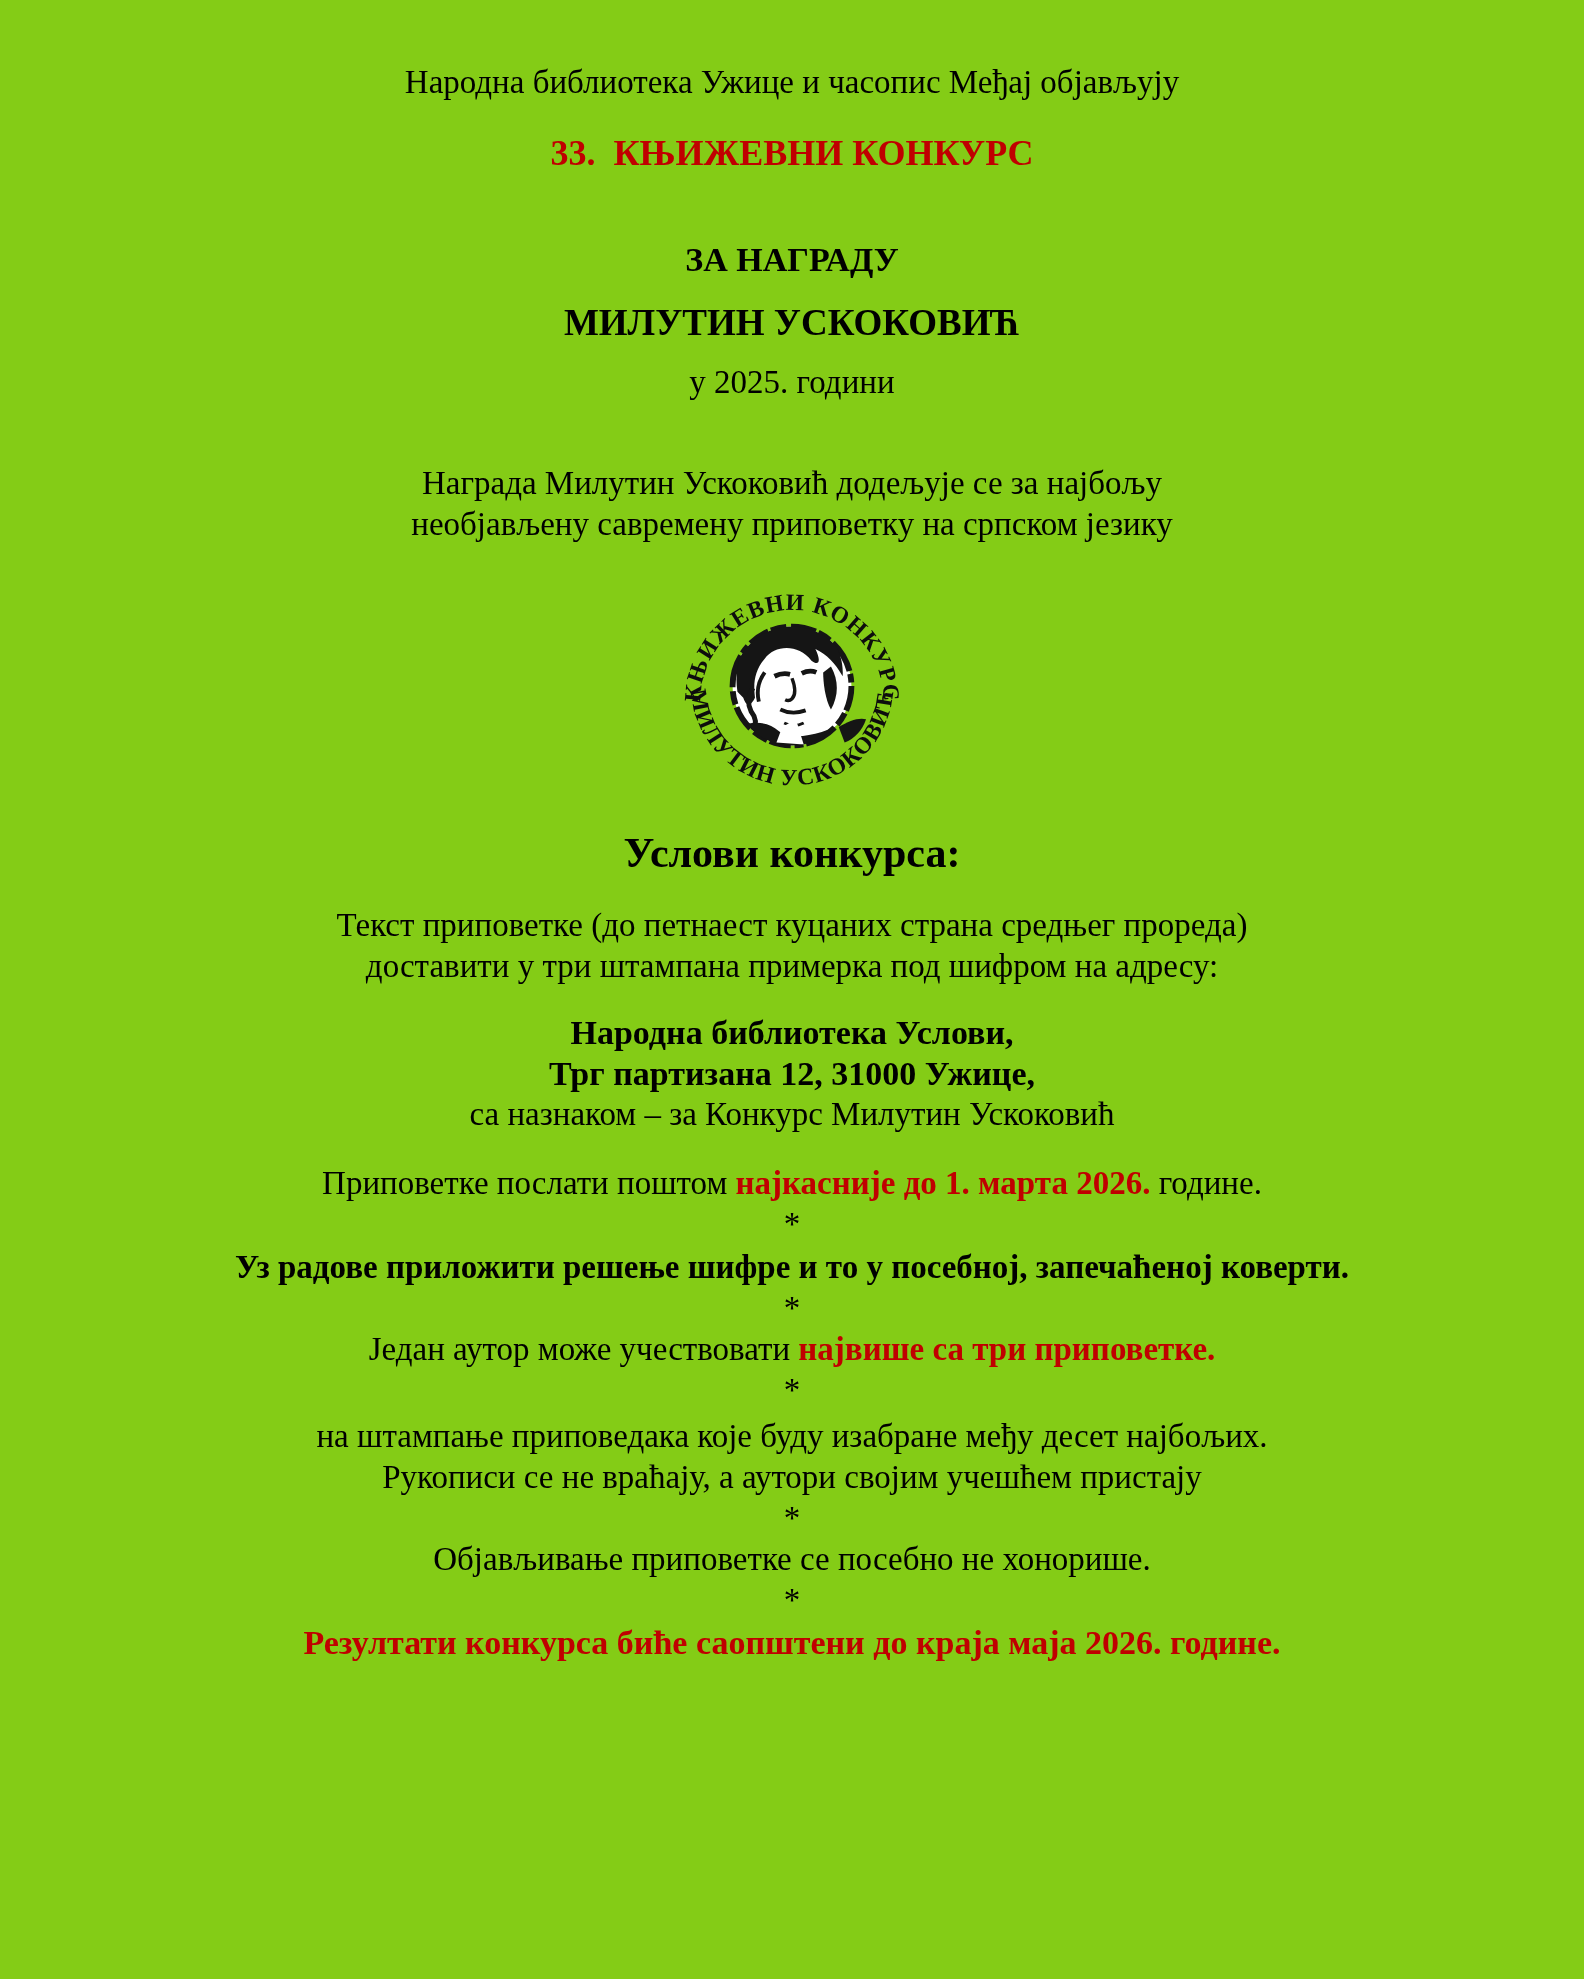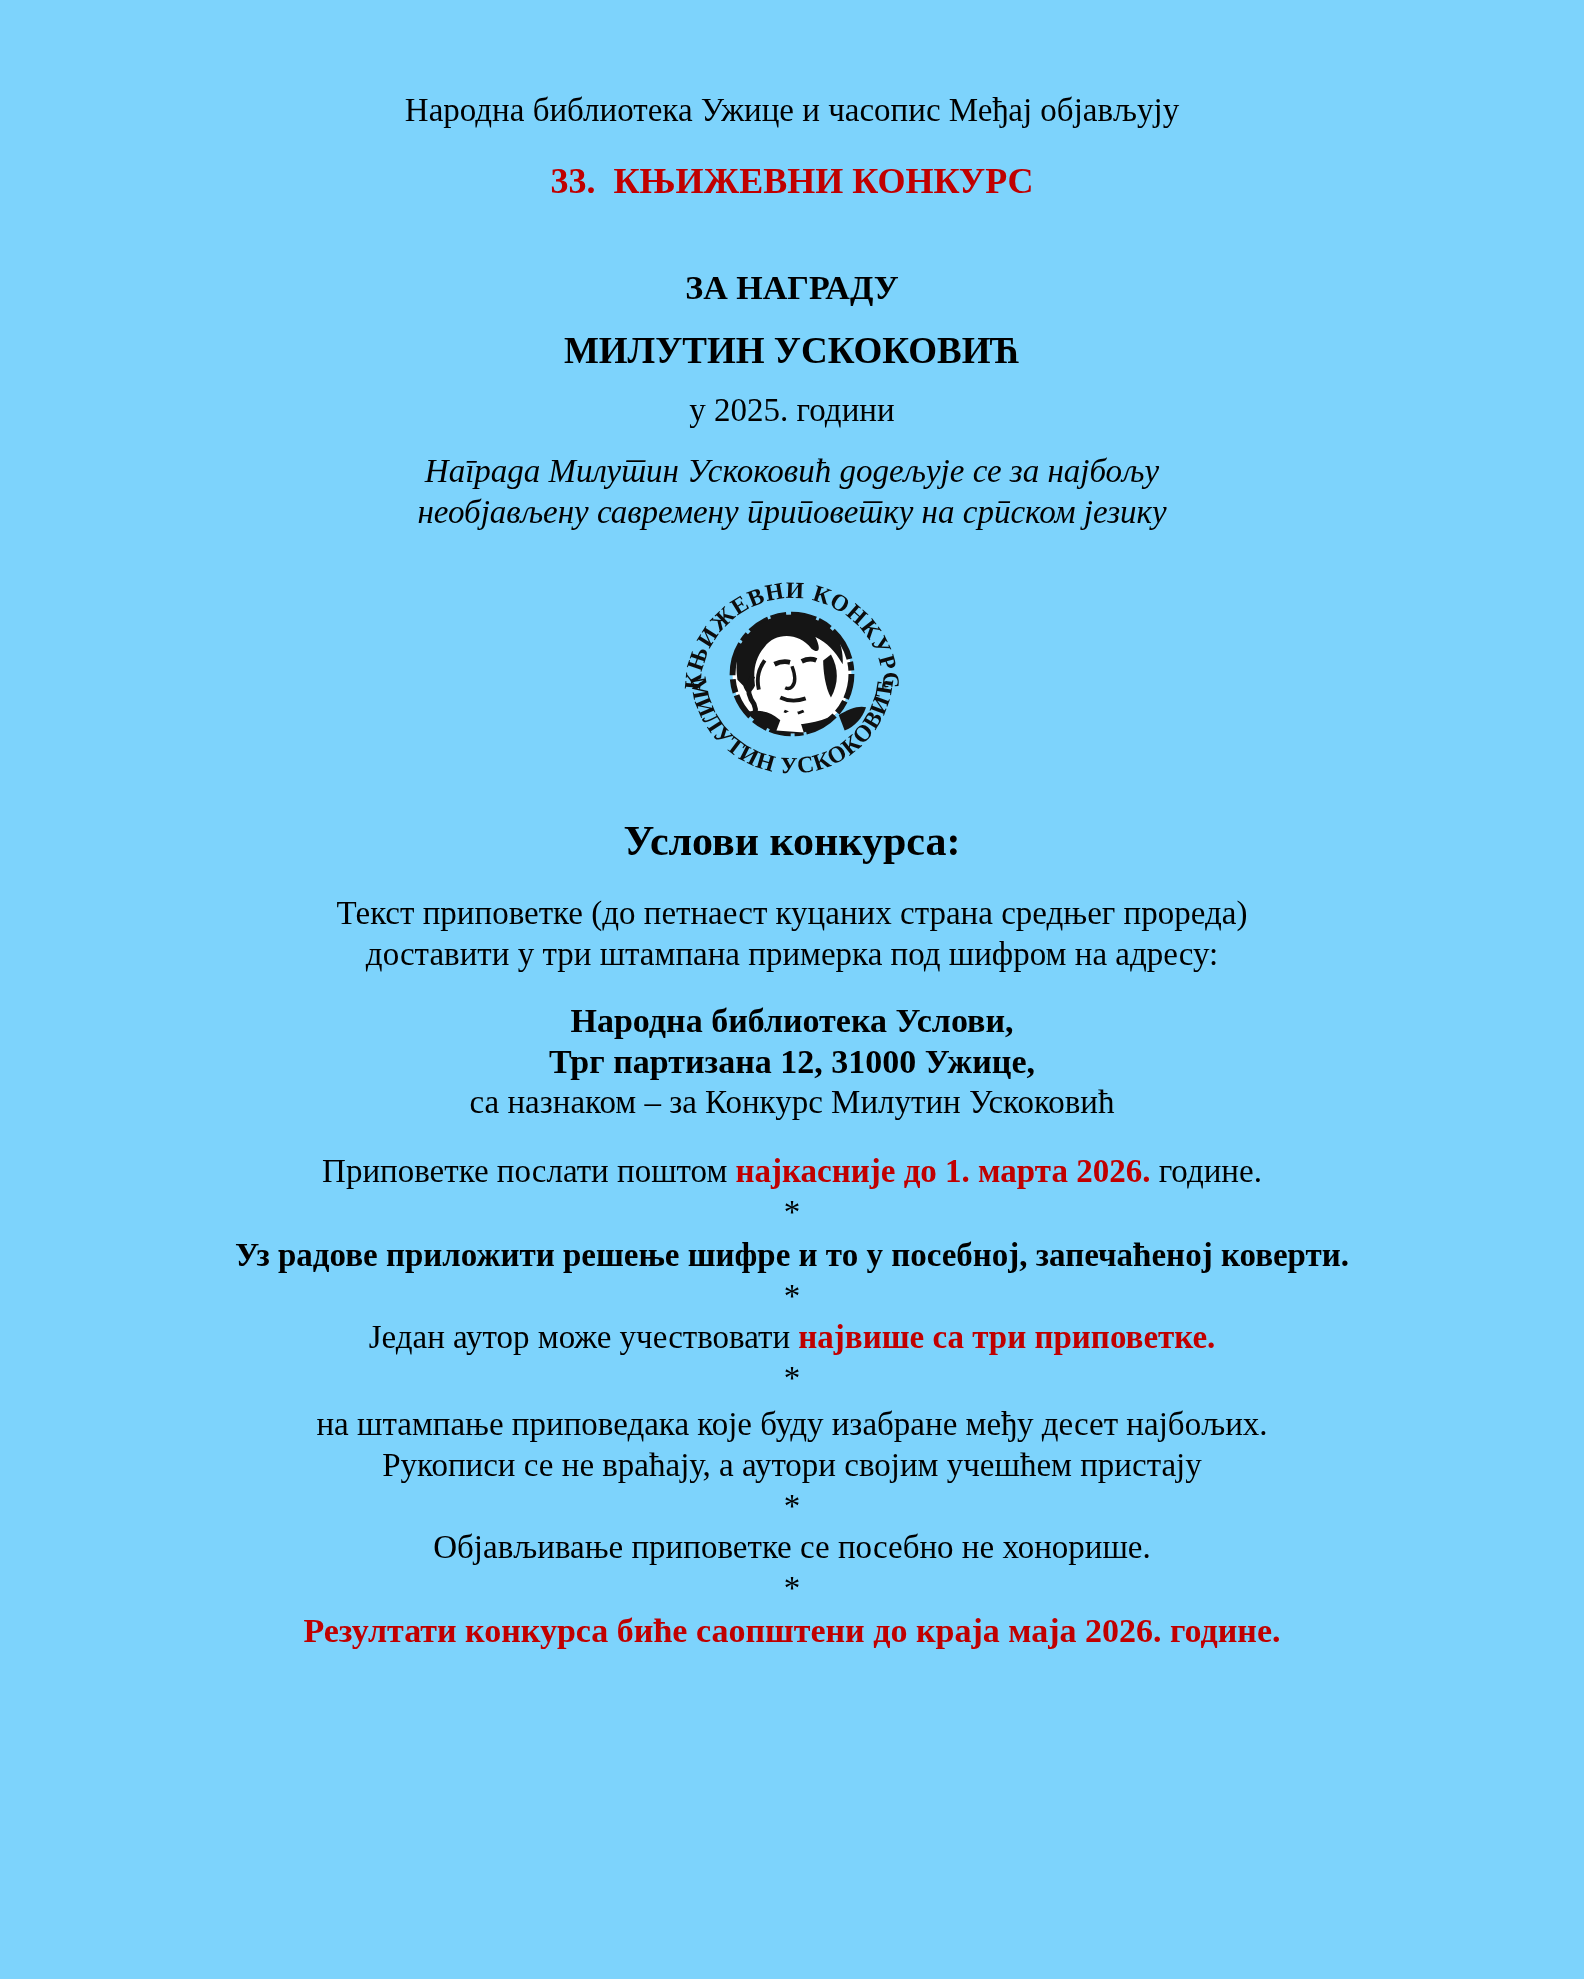--- a/index.html
+++ b/index.html
@@ -4,38 +4,38 @@
 <style>
   * { margin:0; padding:0; box-sizing:border-box; }
   html,body { background:#ffffff; }
   body{
     width:1584px; height:1979px;
     font-family:"Liberation Serif","DejaVu Serif",serif;
     color:#000;
   }
   .page{
     width:1584px; height:1979px;
-    background:#7dd3fc;
+    background:#84cc16;
     text-align:center;
-    padding-top:90px;
+    padding-top:62px;
     font-size:33px;
     line-height:41px;
   }
   .line{ font-size:33px; line-height:41px; }
   .title{
     margin-top:27px;
     font-size:36px; line-height:46px;
     font-weight:bold;
     color:#c00000;
     white-space:pre;
   }
   .za-nagradu{ margin-top:62px; font-size:34px; line-height:44px; font-weight:bold; }
   .award-name{ margin-top:18px; font-size:37px; line-height:46px; font-weight:bold; }
   .year-line{ margin-top:16px; }
-  .desc-block{ margin-top:20px;font-style:italic; }
+  .desc-block{ margin-top:60px; }
   .logo-wrap{ margin:28px auto 0 auto; width:240px; height:228px; }
   .conditions-heading{ margin-top:30px; font-size:42px; line-height:44px; font-weight:bold; }
   .submission-block{ margin-top:30px; }
   .address-block{ margin-top:25px; }
   .addr-bold{ font-size:34px; font-weight:bold; line-height:41px; }
   .deadline-line{ margin-top:28px; }
   .sep{ font-size:33px; line-height:41px; }
   .cipher-line{ margin-top:2px;font-weight:bold; }
   .manuscripts-block{ margin-top:5px; }
   .red-bold{ color:#c00000; font-weight:bold;text-align:right; }

